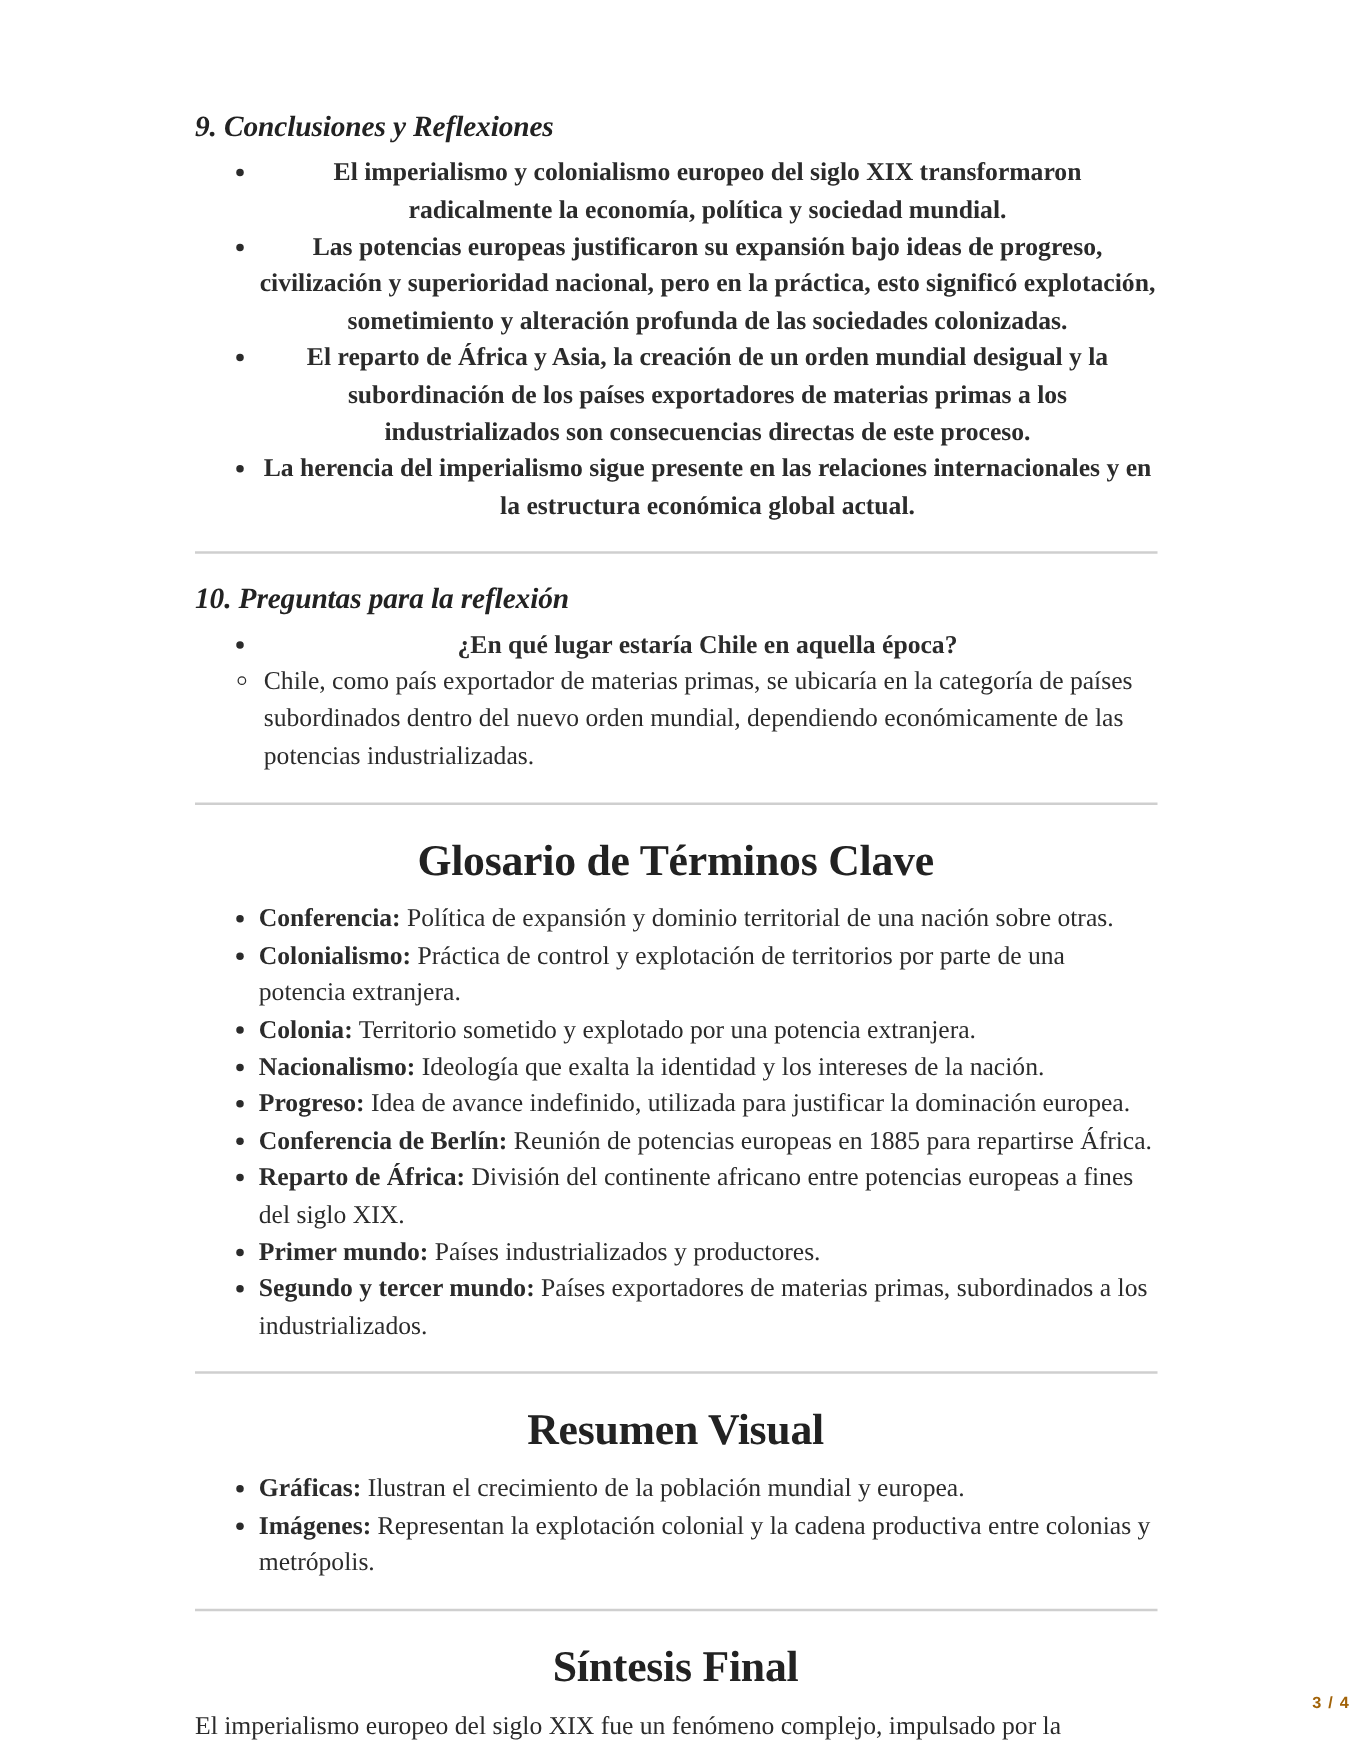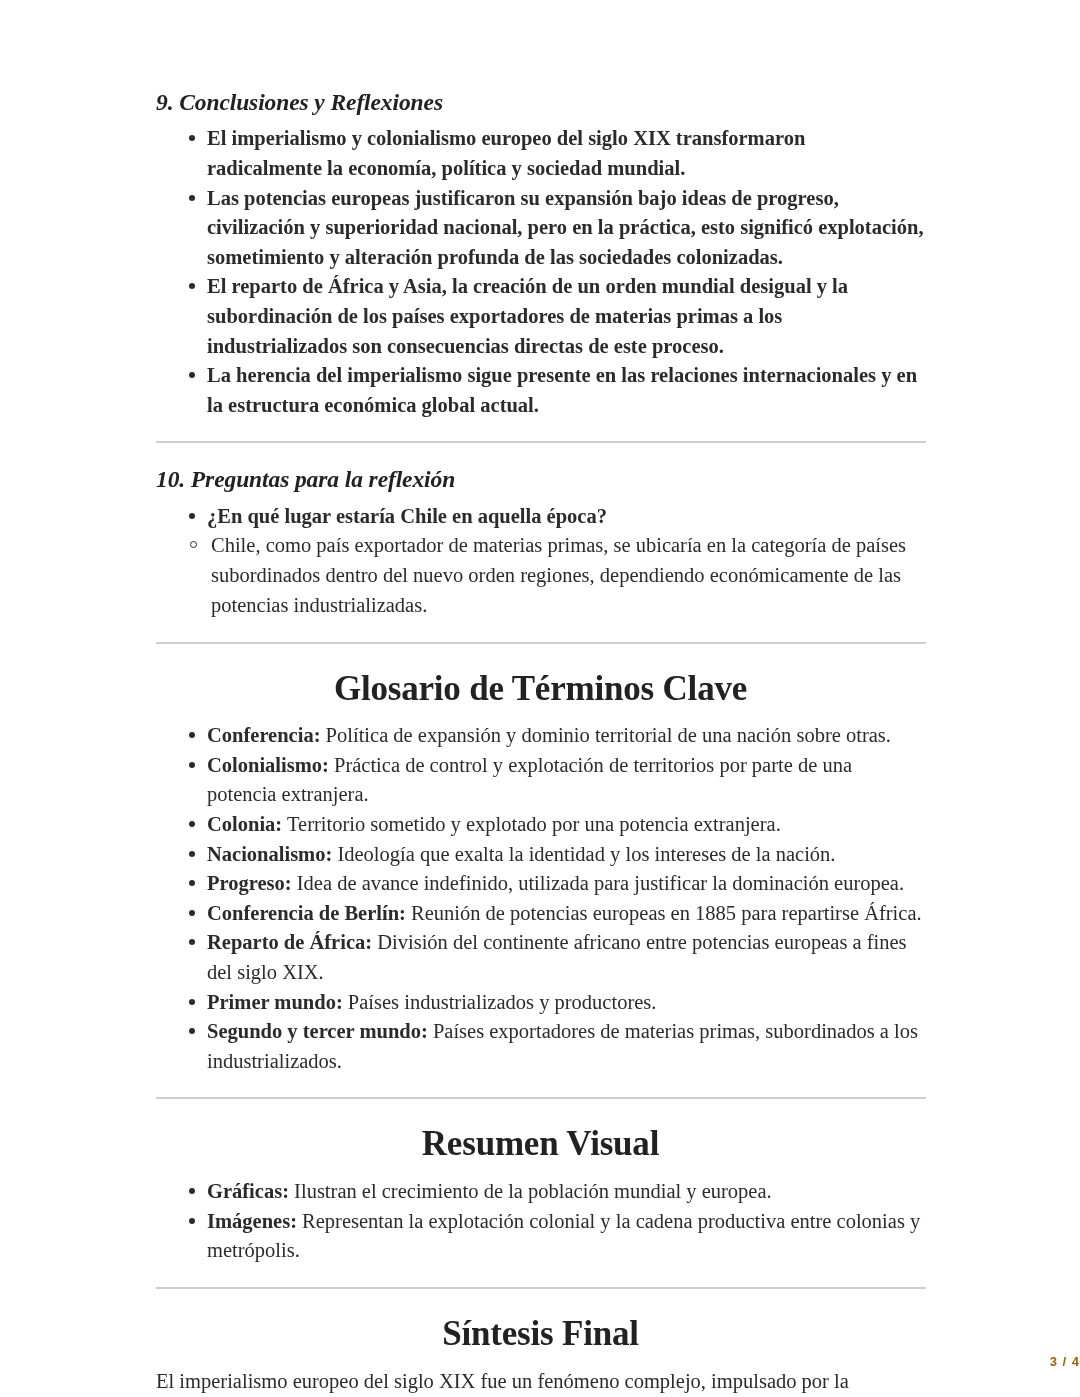--- a/index.html
+++ b/index.html
@@ -71,20 +71,21 @@
     left: 33px;
     top: 11px;
     width: 6px;
     height: 6px;
     border-radius: 50%;
     background: #2b2b2b;
   }
   
   ul.bullets.bold > li {
     font-weight: bold;
+    text-align: center;
   }
 
   ul.subbullets {
     list-style: none;
     margin: 0;
     padding: 0;
   }
   ul.subbullets > li {
     position: relative;
     padding-left: 55px;
@@ -150,21 +151,21 @@
   </section>
 
   <hr class="divider">
 
   <section class="block">
     <h2 class="section-heading">10. Preguntas para la reflexión</h2>
     <ul class="bullets bold">
       <li>¿En qué lugar estaría Chile en aquella época?</li>
     </ul>
     <ul class="subbullets">
-      <li>Chile, como país exportador de materias primas, se ubicaría en la categoría de países subordinados dentro del nuevo orden regiones, dependiendo económicamente de las potencias industrializadas.</li>
+      <li>Chile, como país exportador de materias primas, se ubicaría en la categoría de países subordinados dentro del nuevo orden mundial, dependiendo económicamente de las potencias industrializadas.</li>
     </ul>
   </section>
 
   <hr class="divider">
 
   <section class="block">
     <h1 class="center-heading">Glosario de Términos Clave</h1>
     <ul class="bullets">
       <li><span class="term">Conferencia:</span> <span>Política de expansión y dominio territorial de una nación sobre otras.</span></li>
       <li><span class="term">Colonialismo:</span> <span>Práctica de control y explotación de territorios por parte de una potencia extranjera.</span></li>

